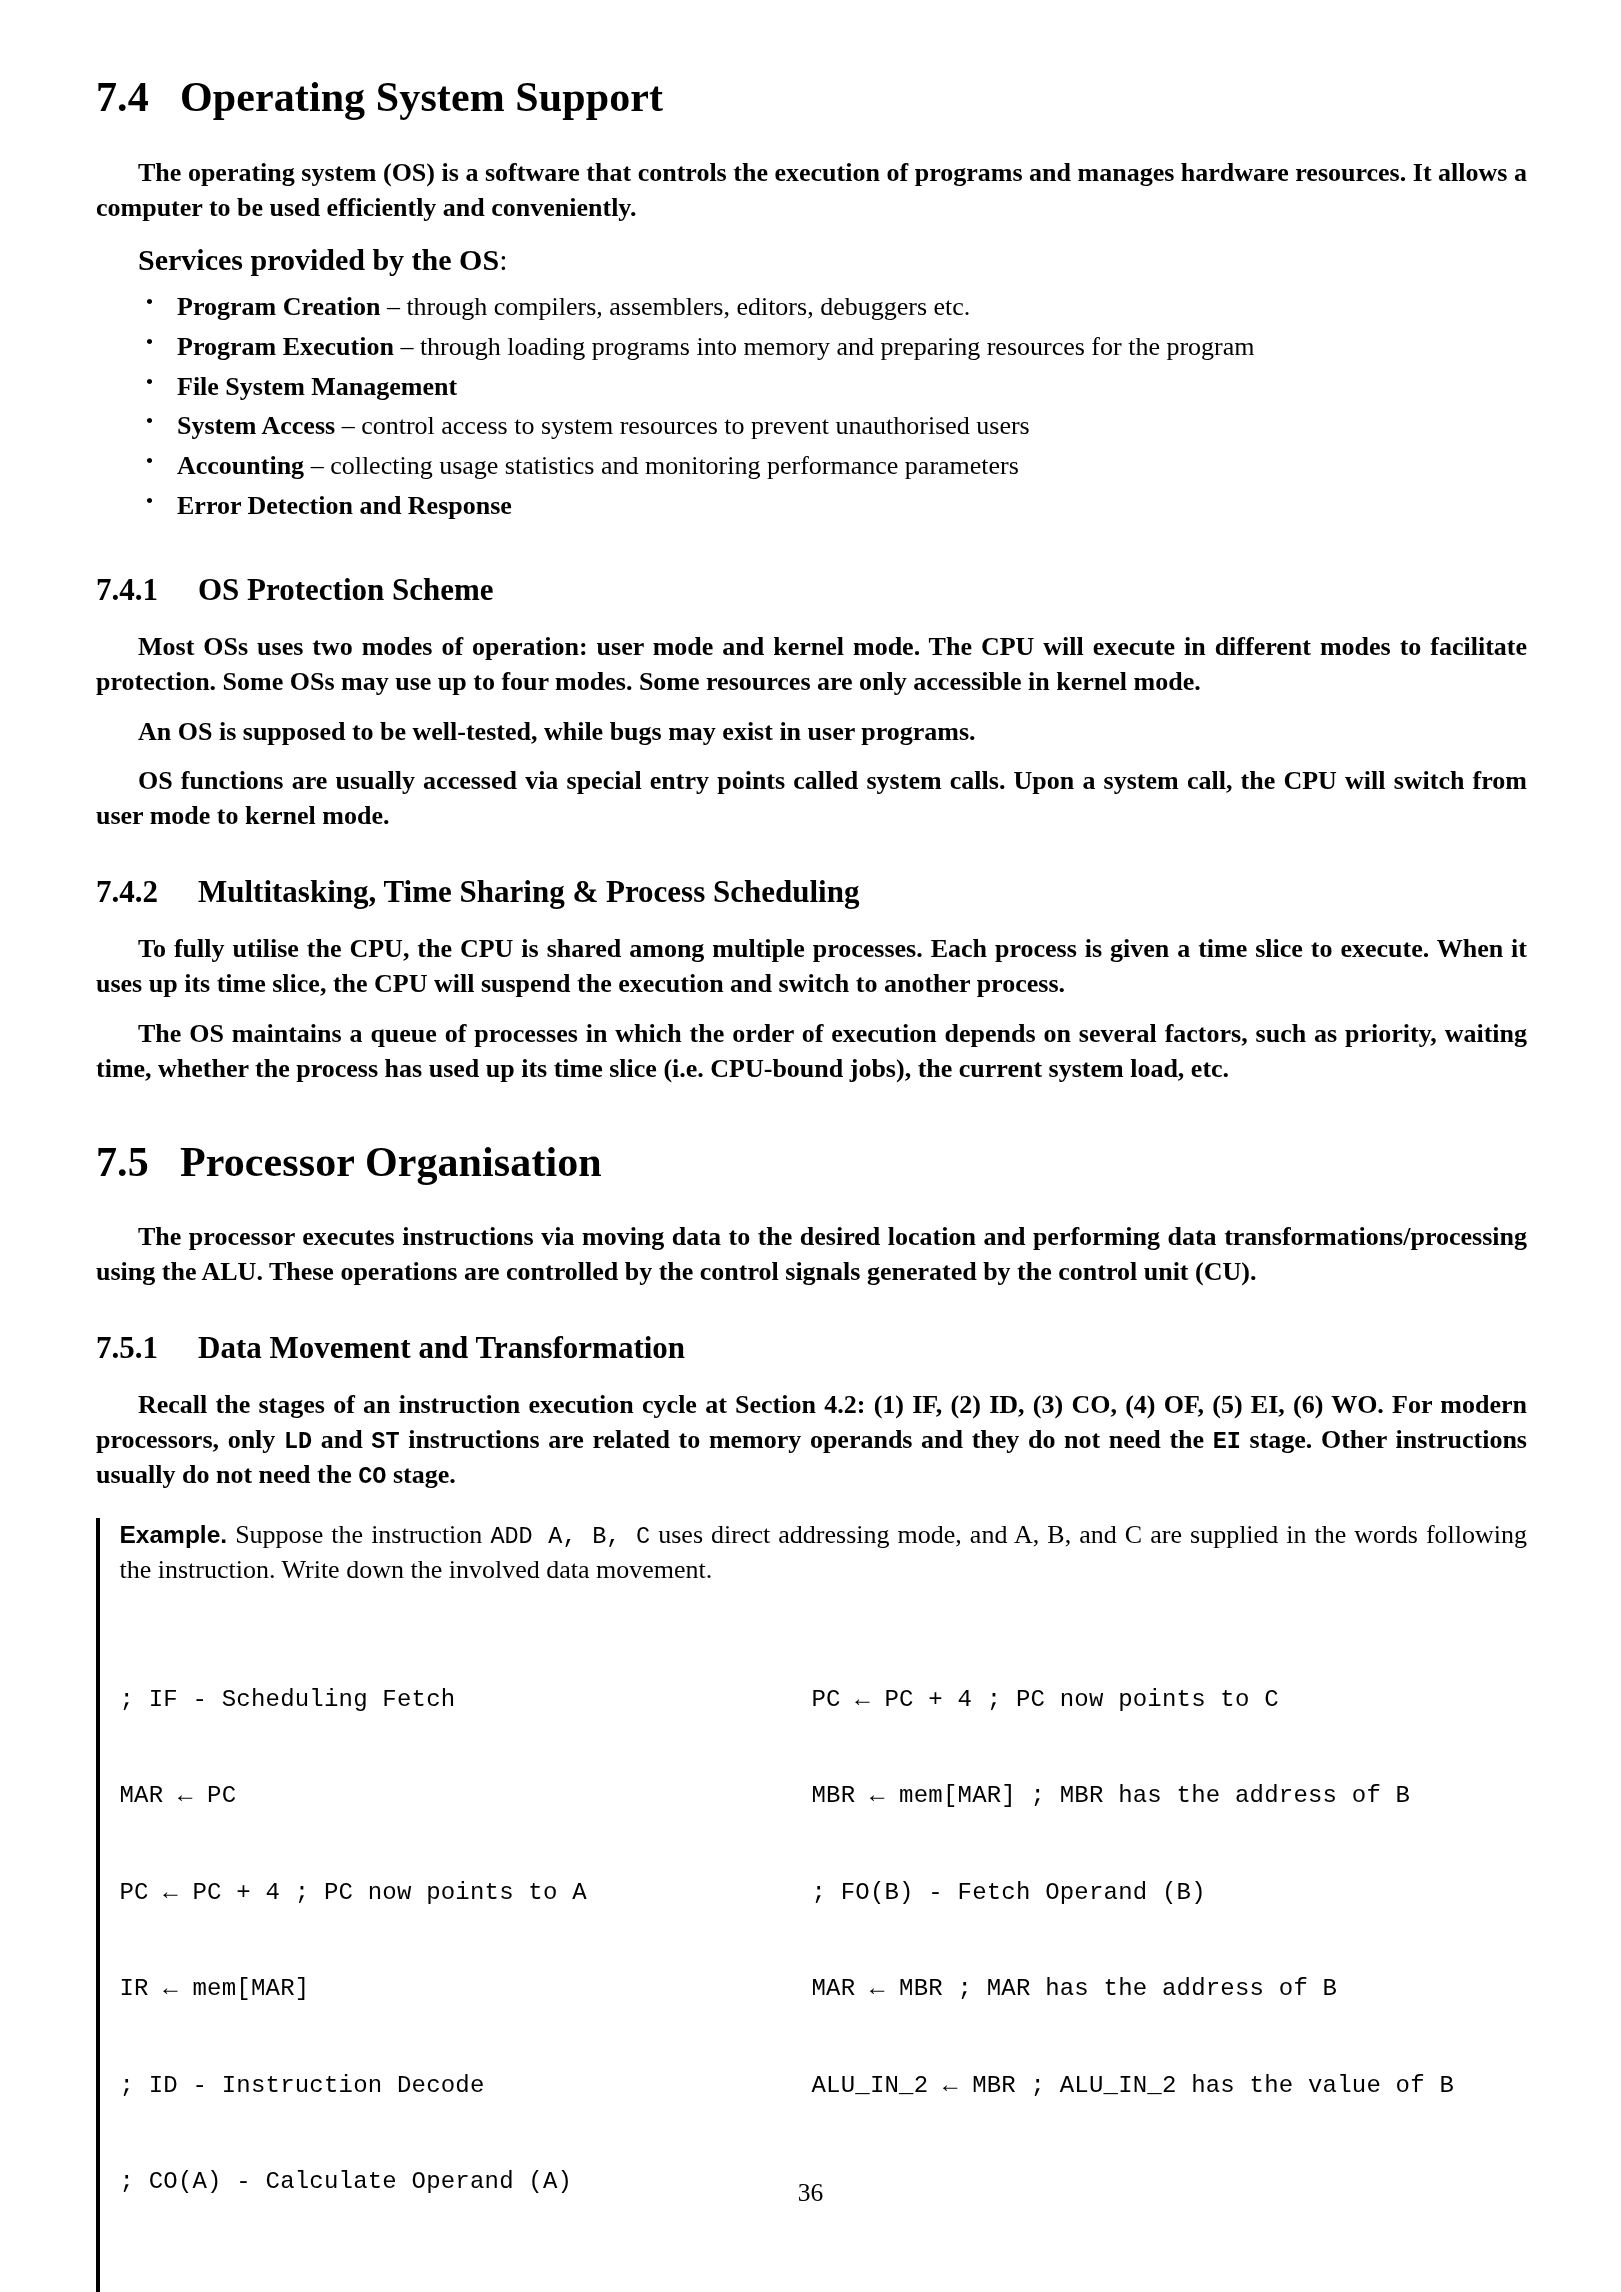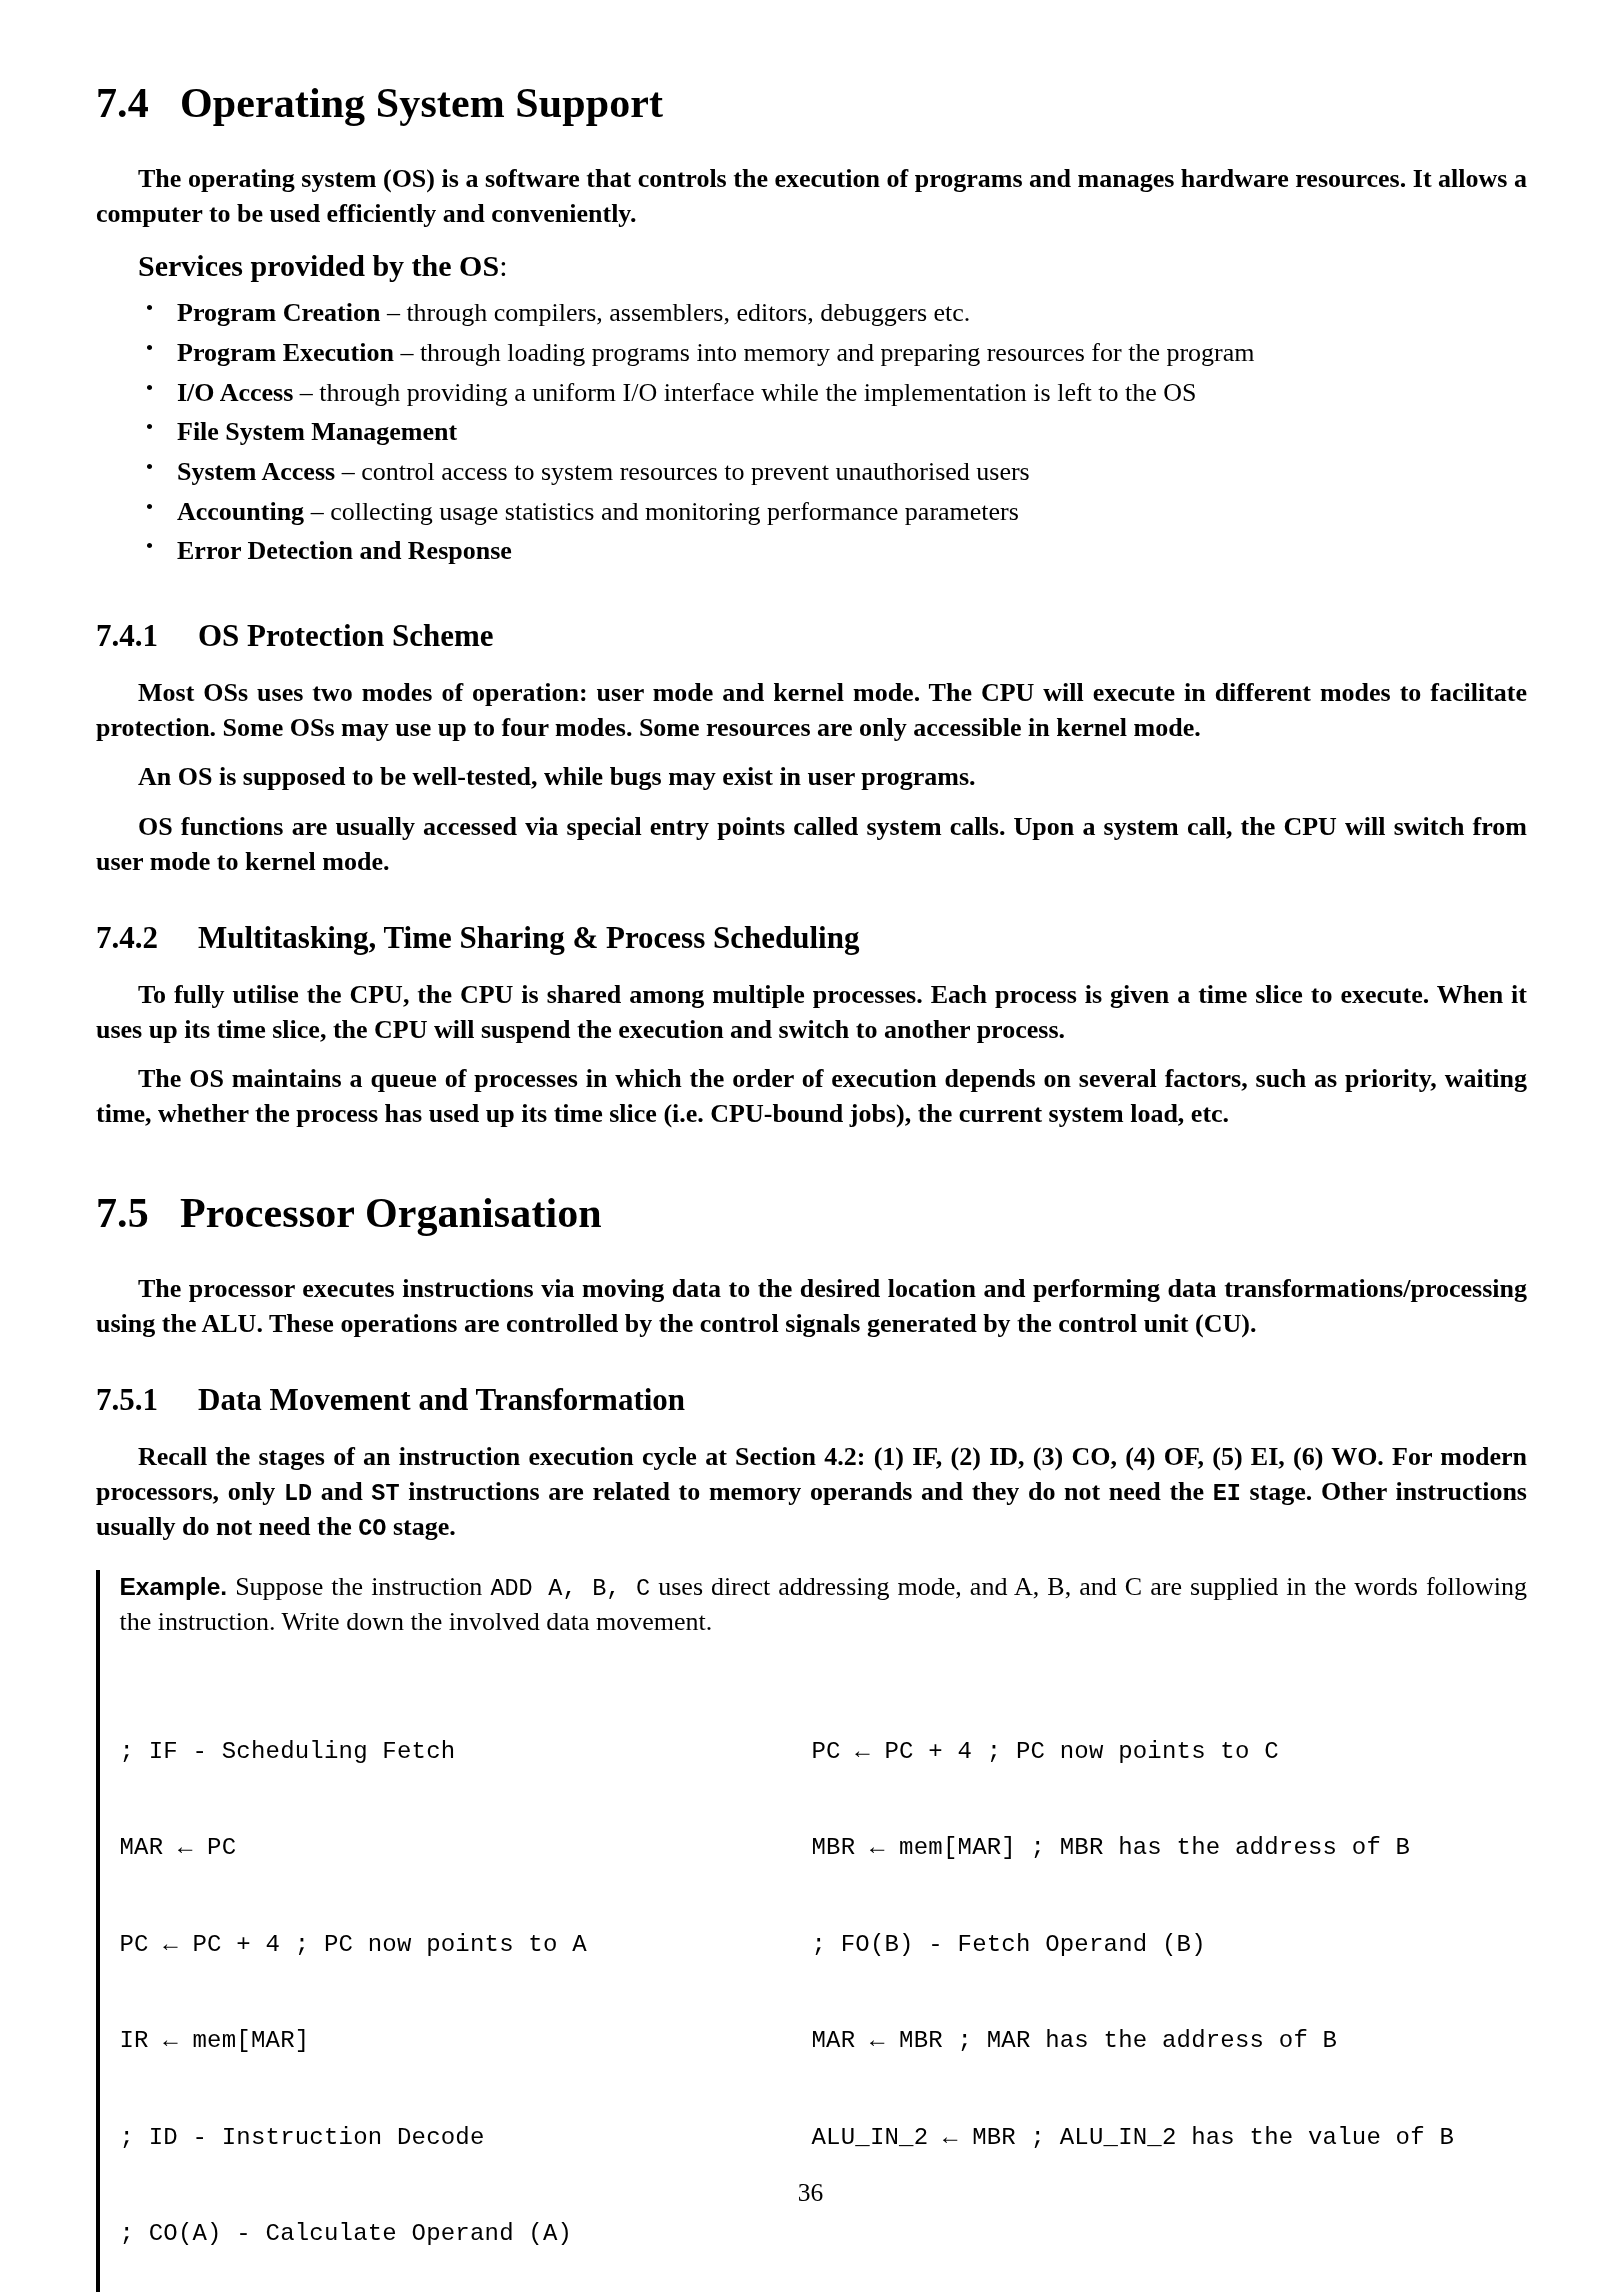--- a/index.html
+++ b/index.html
@@ -26,21 +26,21 @@
   }
 
   h1.section {
     font-size: 42px;
     font-weight: bold;
     margin: 0 0 0 0;
     padding: 0;
     letter-spacing: 0.1px;
     line-height: 1.18;
   }
-  h1.section .num { display: inline-block; min-width: 84px; margin-top: 6px; }
+  h1.section .num { display: inline-block; min-width: 84px; }
 
   h2.subsection {
     font-size: 31px;
     font-weight: bold;
     margin: 0;
     padding: 0;
     line-height: 1.2;
   }
   h2.subsection .num { display: inline-block; min-width: 102px; }
 
@@ -169,21 +169,20 @@
 
     <div class="sp-para"></div>
 
     <p class="lead"><b>Services provided by the OS</b><span>:</span></p>
 
     <div class="sp-list-top"></div>
 
     <ul class="services">
       <li><span class="term">Program Creation</span><span> – through compilers, assemblers, editors, debuggers etc.</span></li>
       <li><span class="term">Program Execution</span><span> – through loading programs into memory and preparing resources for the program</span></li>
-      <li><span class="term">I/O Access</span><span> – through providing a uniform I/O interface while the implementation is left to the OS</span></li>
       <li><span class="term">File System Management</span><span></span></li>
       <li><span class="term">System Access</span><span> – control access to system resources to prevent unauthorised users</span></li>
       <li><span class="term">Accounting</span><span> – collecting usage statistics and monitoring performance parameters</span></li>
       <li><span class="term">Error Detection and Response</span><span></span></li>
     </ul>
 
     <div class="sp-before-sub"></div>
 
     <h2 class="subsection">
       <span class="num">7.4.1</span><span>OS Protection Scheme</span>

